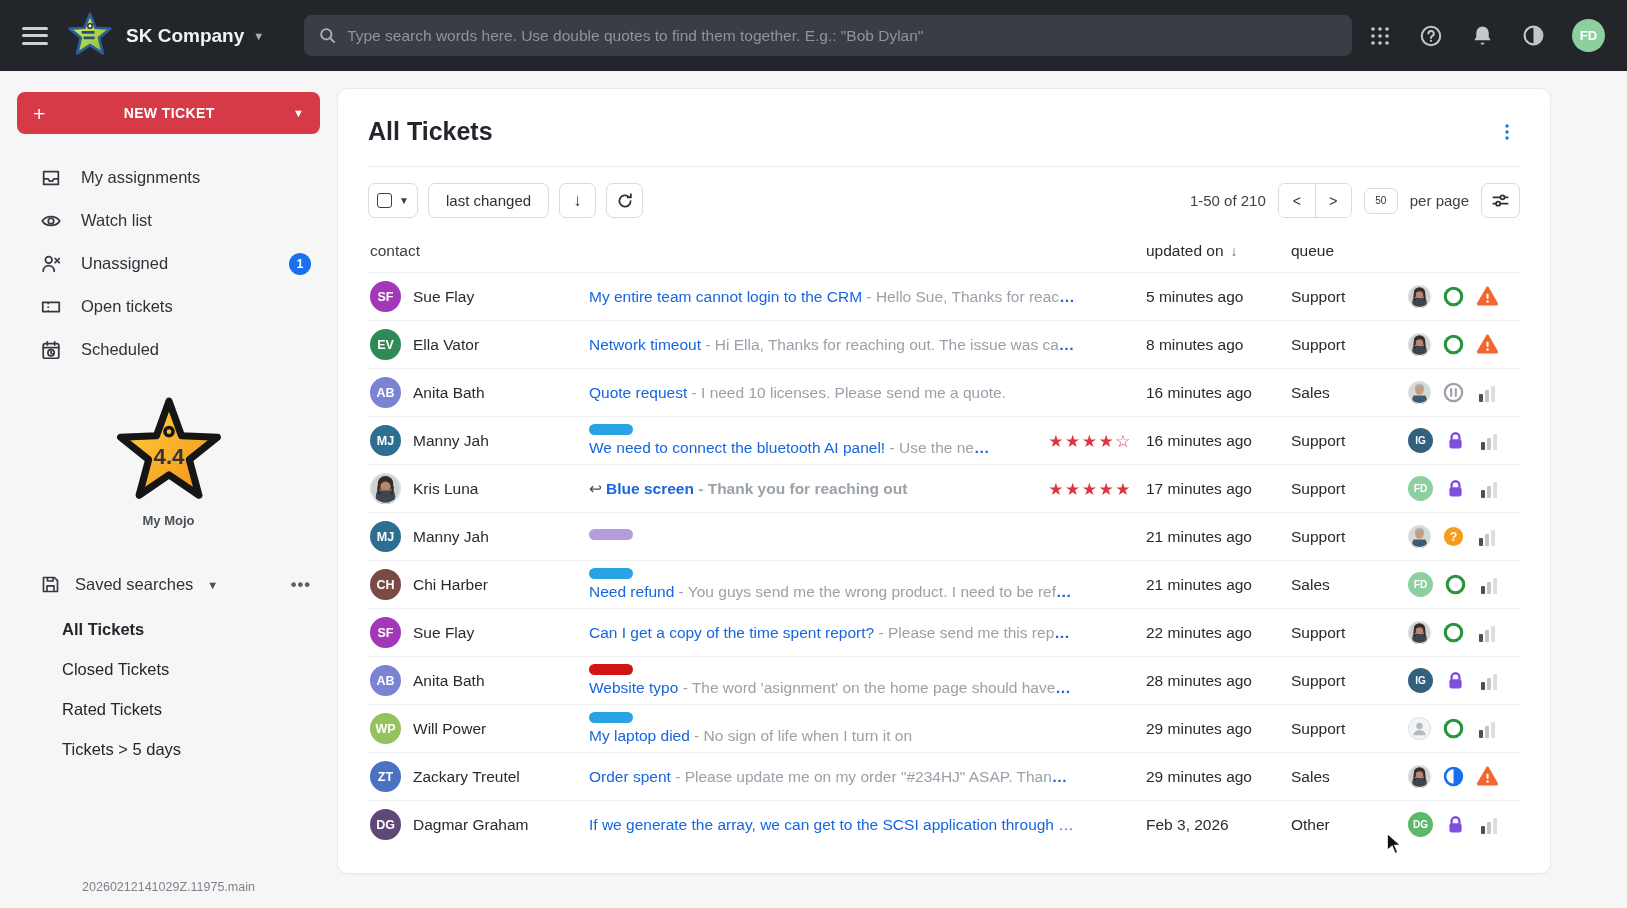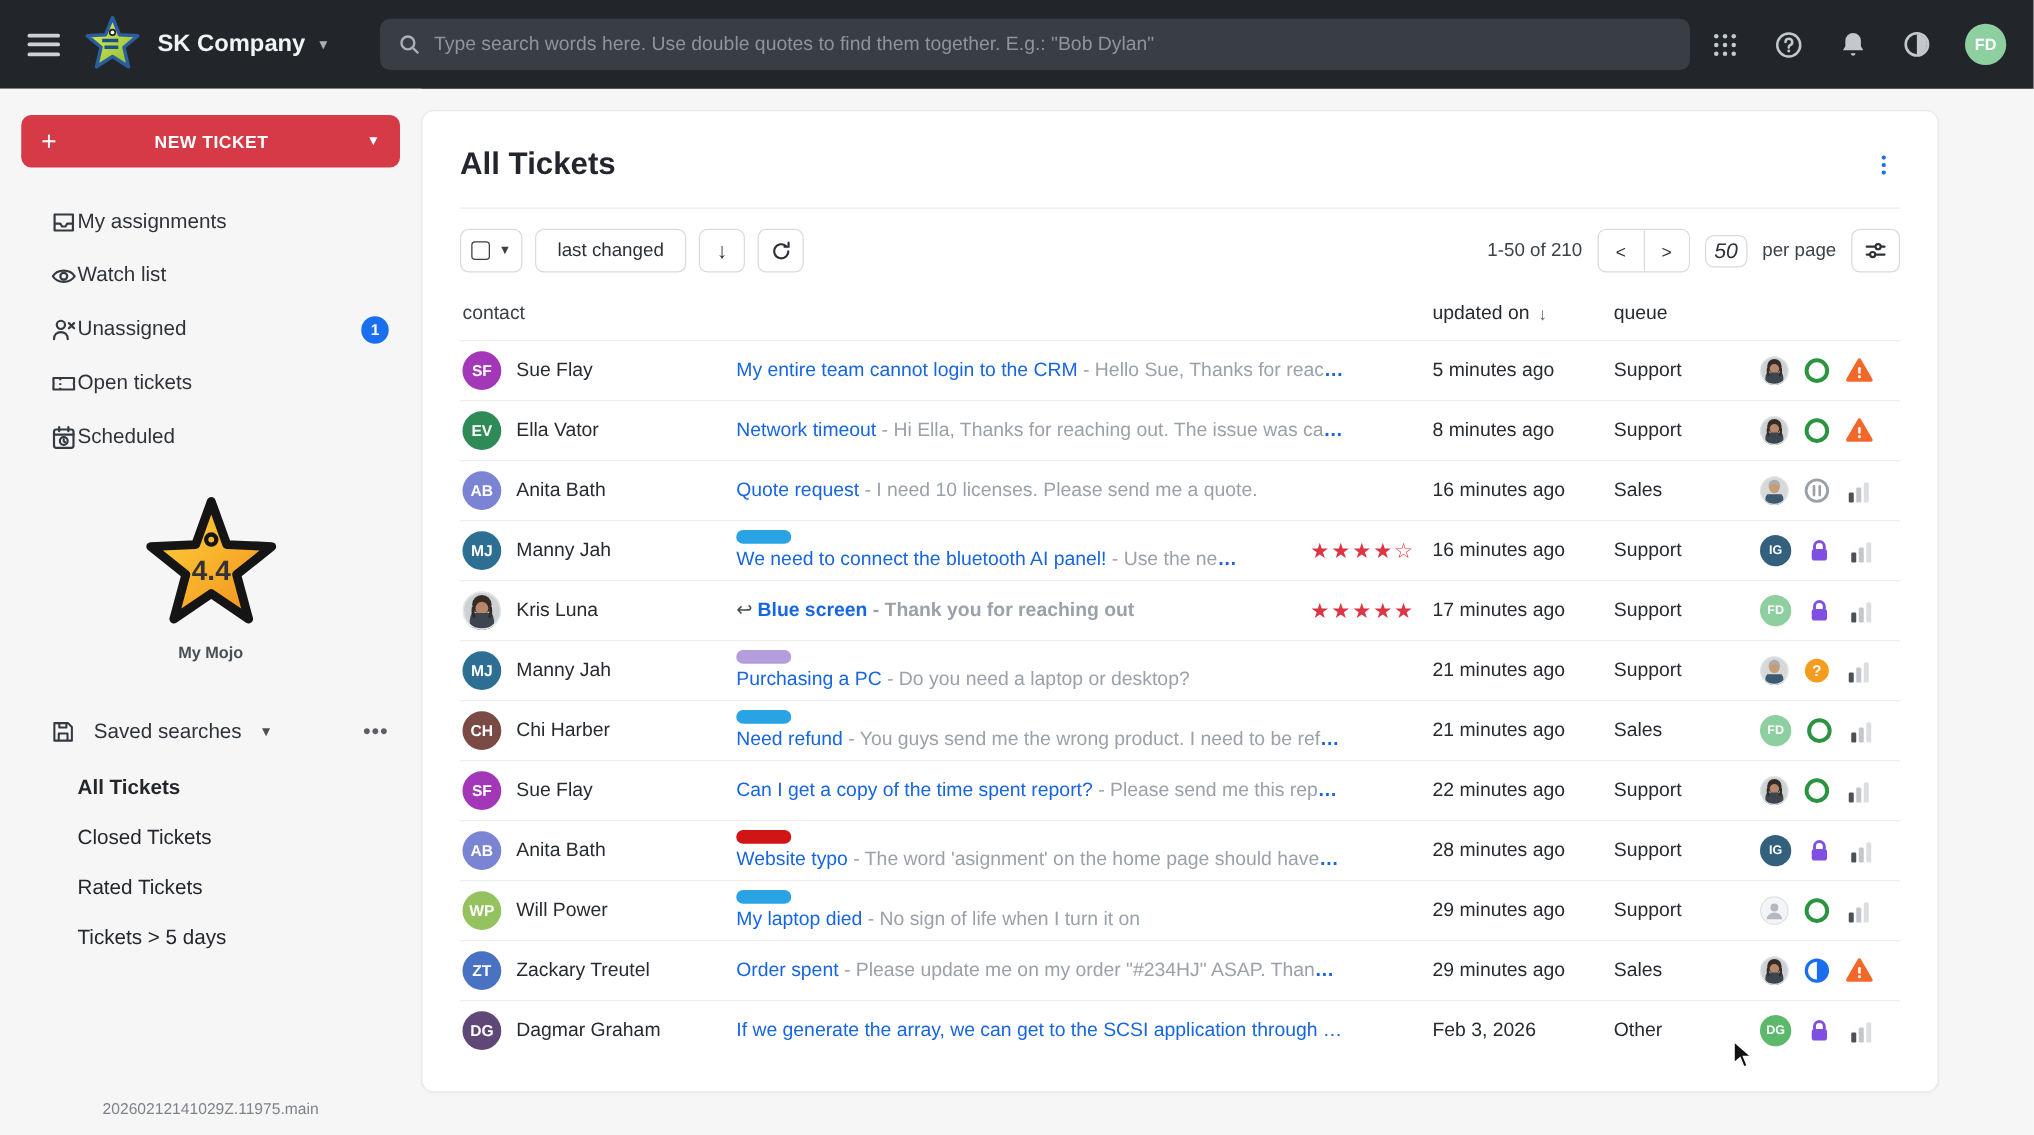--- a/index.html
+++ b/index.html
@@ -24,21 +24,21 @@
                 display:flex; align-items:center; justify-content:center; cursor:pointer; }
 
   
   .sidebar { position:absolute; top:71px; left:0; width:337px; bottom:0; background:#f6f6f7; }
   .new-ticket { margin:21px 17px 0; height:42px; background:#d63a47; border-radius:8px; color:#fff;
                 display:flex; align-items:center; padding:0 16px; cursor:pointer; }
   .new-ticket .plus { font-size:21px; font-weight:400; line-height:1; }
   .new-ticket .nt-label { flex:1; text-align:center; font-size:14px; font-weight:700; letter-spacing:.4px; }
   .new-ticket .caret { font-size:11px; }
   .nav { margin-top:22px; }
-  .nav-item { height:43px; display:flex; align-items:center; padding:0 26px 0 40px; 
+  .nav-item { height:43px; display:flex; align-items:center; padding:0 26px 0 40px; gap:19px;
               font-size:16.5px; color:#2e3339; cursor:pointer; }
   .nav-item svg { width:22px; height:22px; flex:none; }
   .badge { margin-left:auto; width:22px; height:22px; border-radius:50%; background:#1a6ff0; color:#fff;
            font-size:12.5px; font-weight:700; display:flex; align-items:center; justify-content:center; }
   .mojo { margin-top:24px; text-align:center; cursor:pointer; }
   .mojo-label { margin-top:0px; font-size:13px; font-weight:700; color:#494f57; }
   .saved { margin-top:38px; }
   .saved-header { display:flex; align-items:center; padding:0 26px 0 40px; gap:14px; font-size:16.5px; color:#2e3339; cursor:pointer;margin-top:46px; }
   .saved-header svg { width:21px; height:21px; }
   .saved-header .chev { font-size:11px; color:#4b5157; }
@@ -62,21 +62,21 @@
   .cb { width:15px; height:15px; border:1.6px solid #3a3f45; border-radius:3px; }
   .btn-check .caret, .small-caret { font-size:10px; color:#3a3f45; }
   .btn-sort { padding:0 17px; }
   .btn-ic { width:37px; font-size:17px; }
   .toolbar-right { margin-left:auto; display:flex; align-items:center; gap:12px; }
   .range { font-size:15px; color:#3c424a; }
   .pager { display:flex; border:1px solid #d8dadd; border-radius:7px; overflow:hidden; }
   .pager button { width:36px; height:33px; border:none; background:#fff; font-size:14px; color:#2c3138; cursor:pointer; font-family:inherit; }
   .pager button + button { border-left:1px solid #d8dadd; }
   .pp-box { width:34px; height:26px; border:1px solid #d8dadd; border-radius:7px; display:flex; align-items:center;
-            justify-content:center; font-size:17px; color:#2c3138; cursor:text;font-style:italic; }
+            justify-content:center; font-size:10px; color:#2c3138; cursor:text; }
   .pp-label { font-size:15px; color:#3c424a; }
   .btn-settings { width:39px; }
 
   
   .table { margin:4px 30px 0; }
   .thead { display:flex; align-items:center; padding:10px 0 12px; font-size:15.5px; color:#3b4047; }
   .trow { display:flex; align-items:center; height:48px; border-top:1px solid #edeff1; cursor:pointer; }
   .cell-contact { width:221px; flex:none; display:flex; align-items:center; gap:12px; padding-left:2px; }
   .avatar { width:31px; height:31px; border-radius:50%; color:#fff; font-size:12.5px; font-weight:700;
             display:flex; align-items:center; justify-content:center; flex:none; }
@@ -530,23 +530,20 @@
     </div>
   </div>
 
   <div class="trow">
     <div class="cell-contact">
       <span class="avatar" style="background: rgb(45, 110, 147);">MJ</span>
       <span class="name">Manny Jah</span>
     </div>
     <div class="cell-main">
       <span class="tag" style="display: block; background: rgb(179, 157, 219);"></span>
-      <div class="line">
-        <span class="t-title">Purchasing a PC</span><span class="t-dash"> - </span><span class="t-desc">Do you need a laptop or desktop?</span>
-      </div>
 
     </div>
     <div class="cell-updated">21 minutes ago</div>
     <div class="cell-queue">Support</div>
     <div class="cell-status">
       <span class="st-ic">
               <svg width="25" height="25" viewBox="0 0 32 32">
                 <defs>
                   <clipPath id="cpm">
                     <circle cx="16" cy="16" r="16"></circle>

